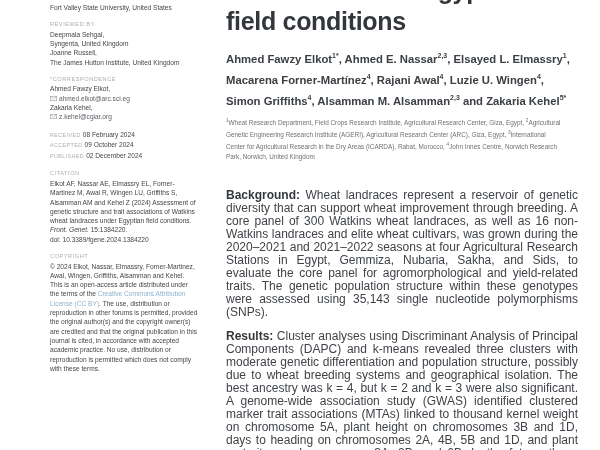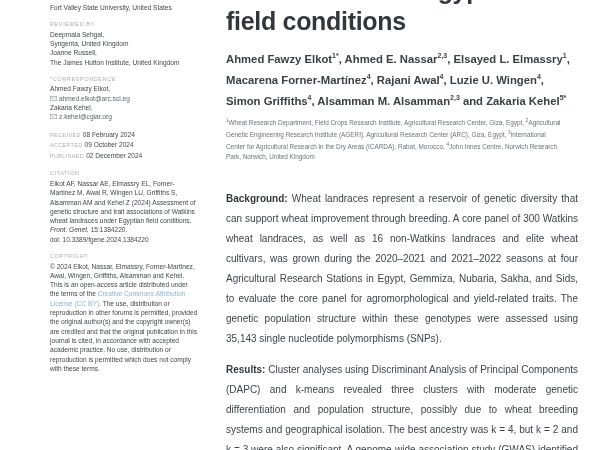--- a/index.html
+++ b/index.html
@@ -22,21 +22,21 @@
   
   .main{position:absolute;left:226px;top:0;width:352px;}
   .title-clip{height:40px;overflow:hidden;}
   .title-line{font-size:25px;line-height:31px;font-weight:700;color:#33373c;letter-spacing:-.3px;}
   .title-line.clipped{margin-top:-25px;}
   .authors{margin-top:7px;font-size:11.3px;line-height:17px;font-weight:700;color:#3c4044;width:345px;}
   .authors sup{font-size:7px;font-weight:700;}
   .affils{margin-top:7px;font-size:6.4px;line-height:9.7px;color:#6d7277;width:335px;}
   .affils sup{font-size:4.6px;}
   .abstract{margin-top:28px;}
-  .abstract p{margin:0 0 10.5px;font-size:10px;line-height:20px;color:#3f4348;text-align:justify;width:352px;}
+  .abstract p{margin:0 0 10.5px;font-size:12px;line-height:13px;color:#3f4348;text-align:justify;width:352px;}
   .abstract b{color:#34383d;}
 </style>
 </head>
 <body>
 
 <div class="page">
 
   <aside class="sidebar">
     <div class="sb-text">Fort Valley State University, United States</div>
 

